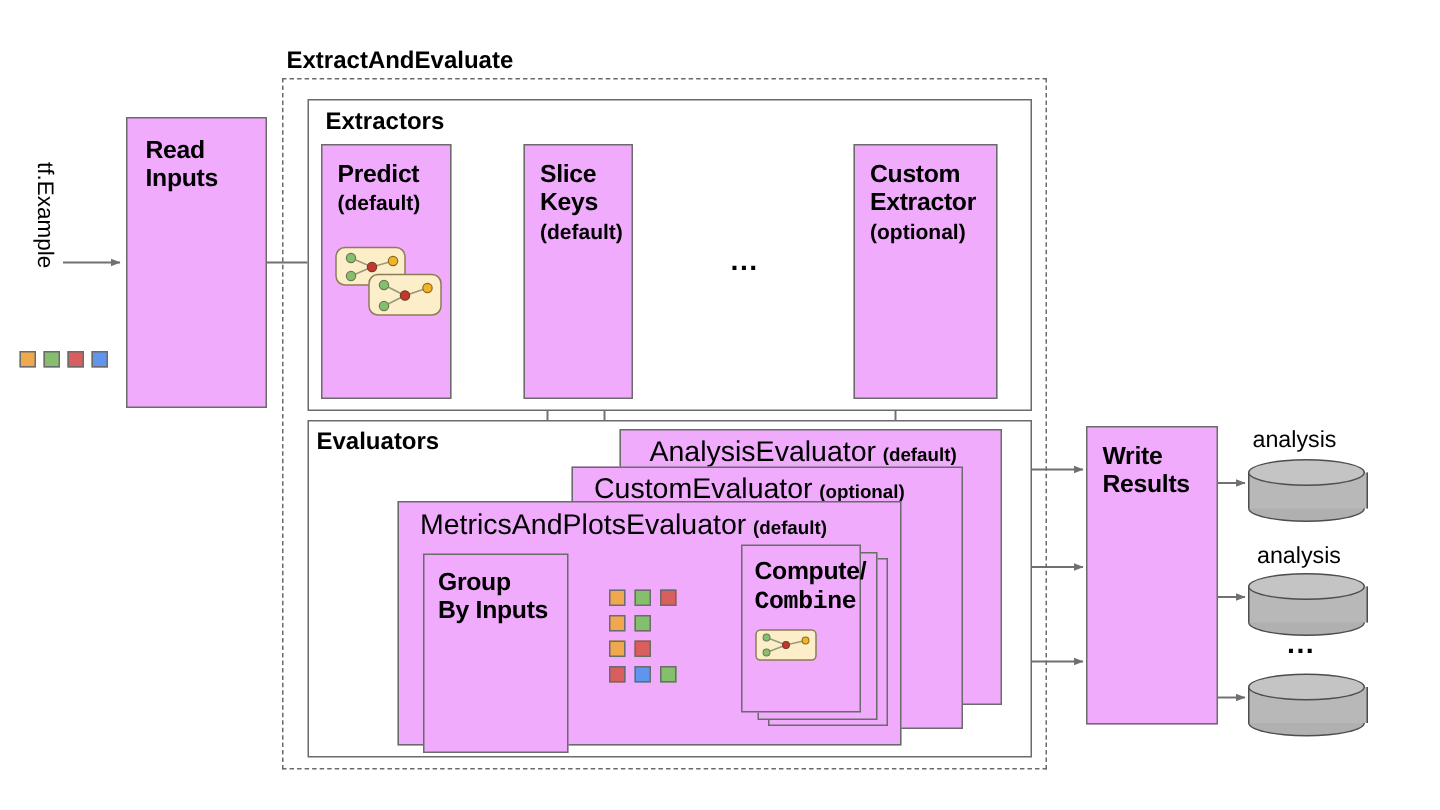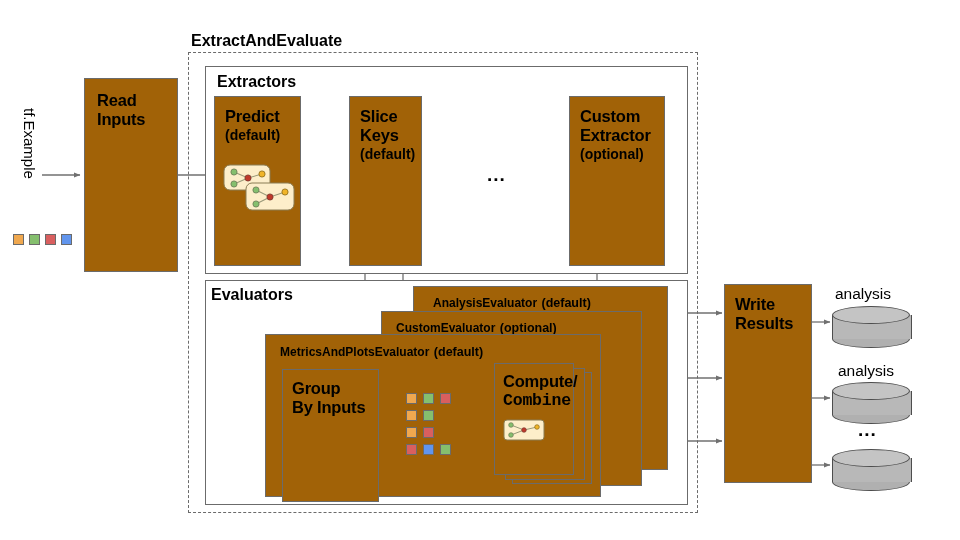--- a/index.html
+++ b/index.html
@@ -2,28 +2,28 @@
 <html><head>
 <meta charset="utf-8">
 <style>
   html,body{margin:0;padding:0;background:#ffffff;}
   body{width:960px;height:540px;overflow:hidden;
        font-family:"Liberation Sans","DejaVu Sans",sans-serif;color:#000;}
   #stage{position:relative;width:960px;height:540px;}
   .abs{position:absolute;box-sizing:border-box;}
 
   
-  .tanbox{background:#a16207;border:1.3px solid #6b6b6b;}
+  .tanbox{background:#f0abfc;border:1.3px solid #6b6b6b;}
   .whitebox{background:#ffffff;border:1.3px solid #6b6b6b;}
   .dashbox{background:transparent;border:1.6px dashed #6b6b6b;}
 
   .btitle{font-weight:bold;font-size:16.5px;line-height:19px;letter-spacing:-0.2px;}
   .bsub{font-weight:bold;font-size:14px;line-height:17px;}
   .sectitle{font-weight:bold;font-size:16px;line-height:18px;}
-  .cardtitle{font-weight:bold;font-size:12px;line-height:18px;white-space:nowrap;}
+  .cardtitle{font-weight:normal;font-size:19px;line-height:18px;white-space:nowrap;}
   .cardsub{font-weight:bold;font-size:12.5px;}
 
   
   #wires{position:absolute;left:0;top:0;width:960px;height:540px;pointer-events:none;}
 
   
   .chip{display:inline-block;width:11px;height:11px;border:1.3px solid #6b6b6b;box-sizing:border-box;}
   .chiprow{display:flex;gap:6px;}
   .chipstrip{display:flex;gap:5px;}
 

